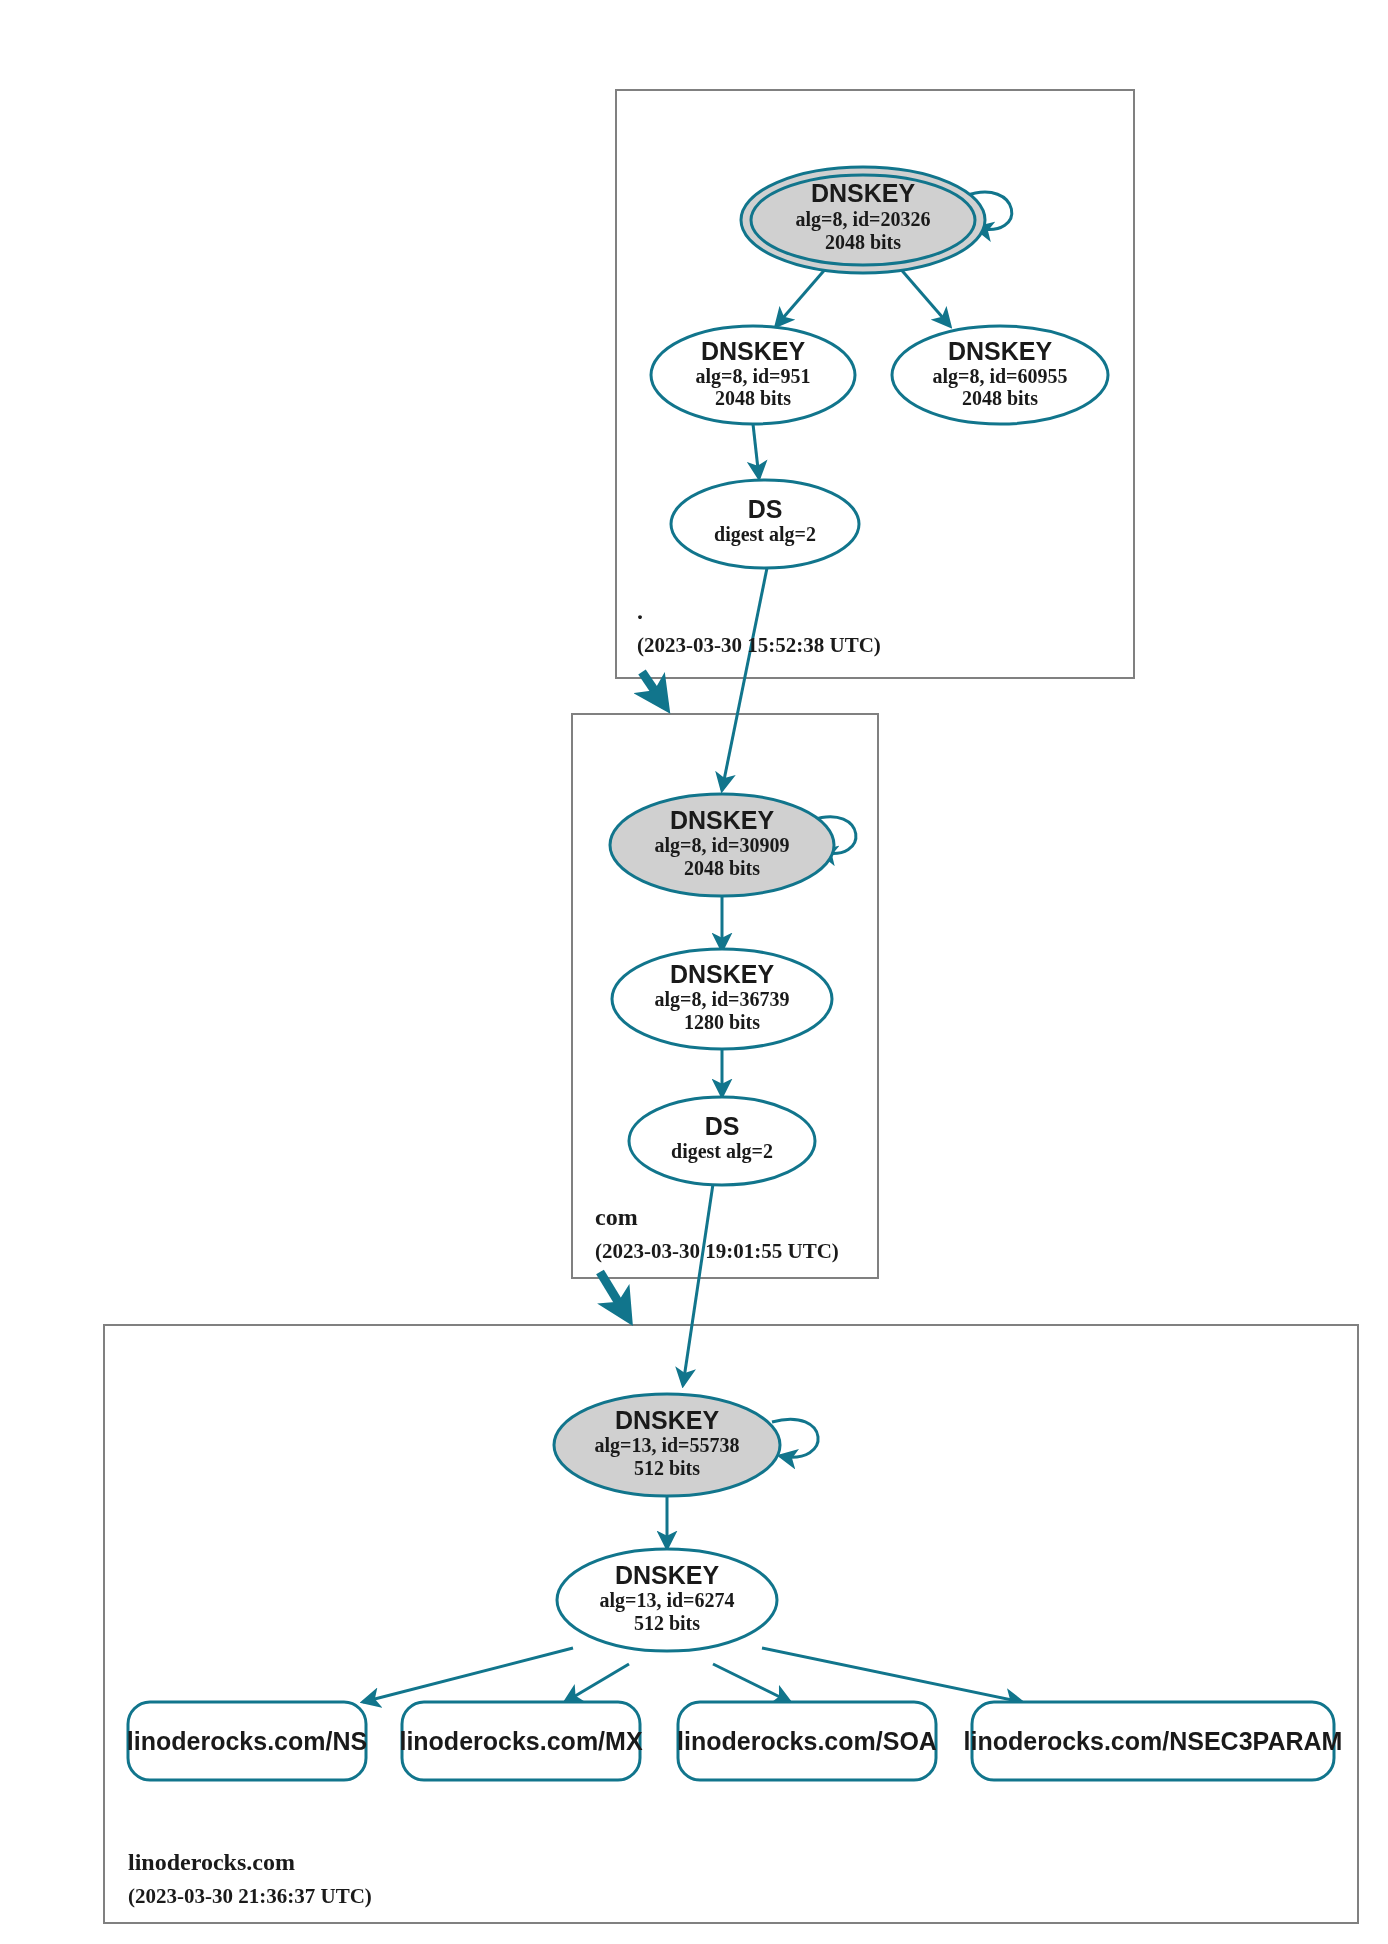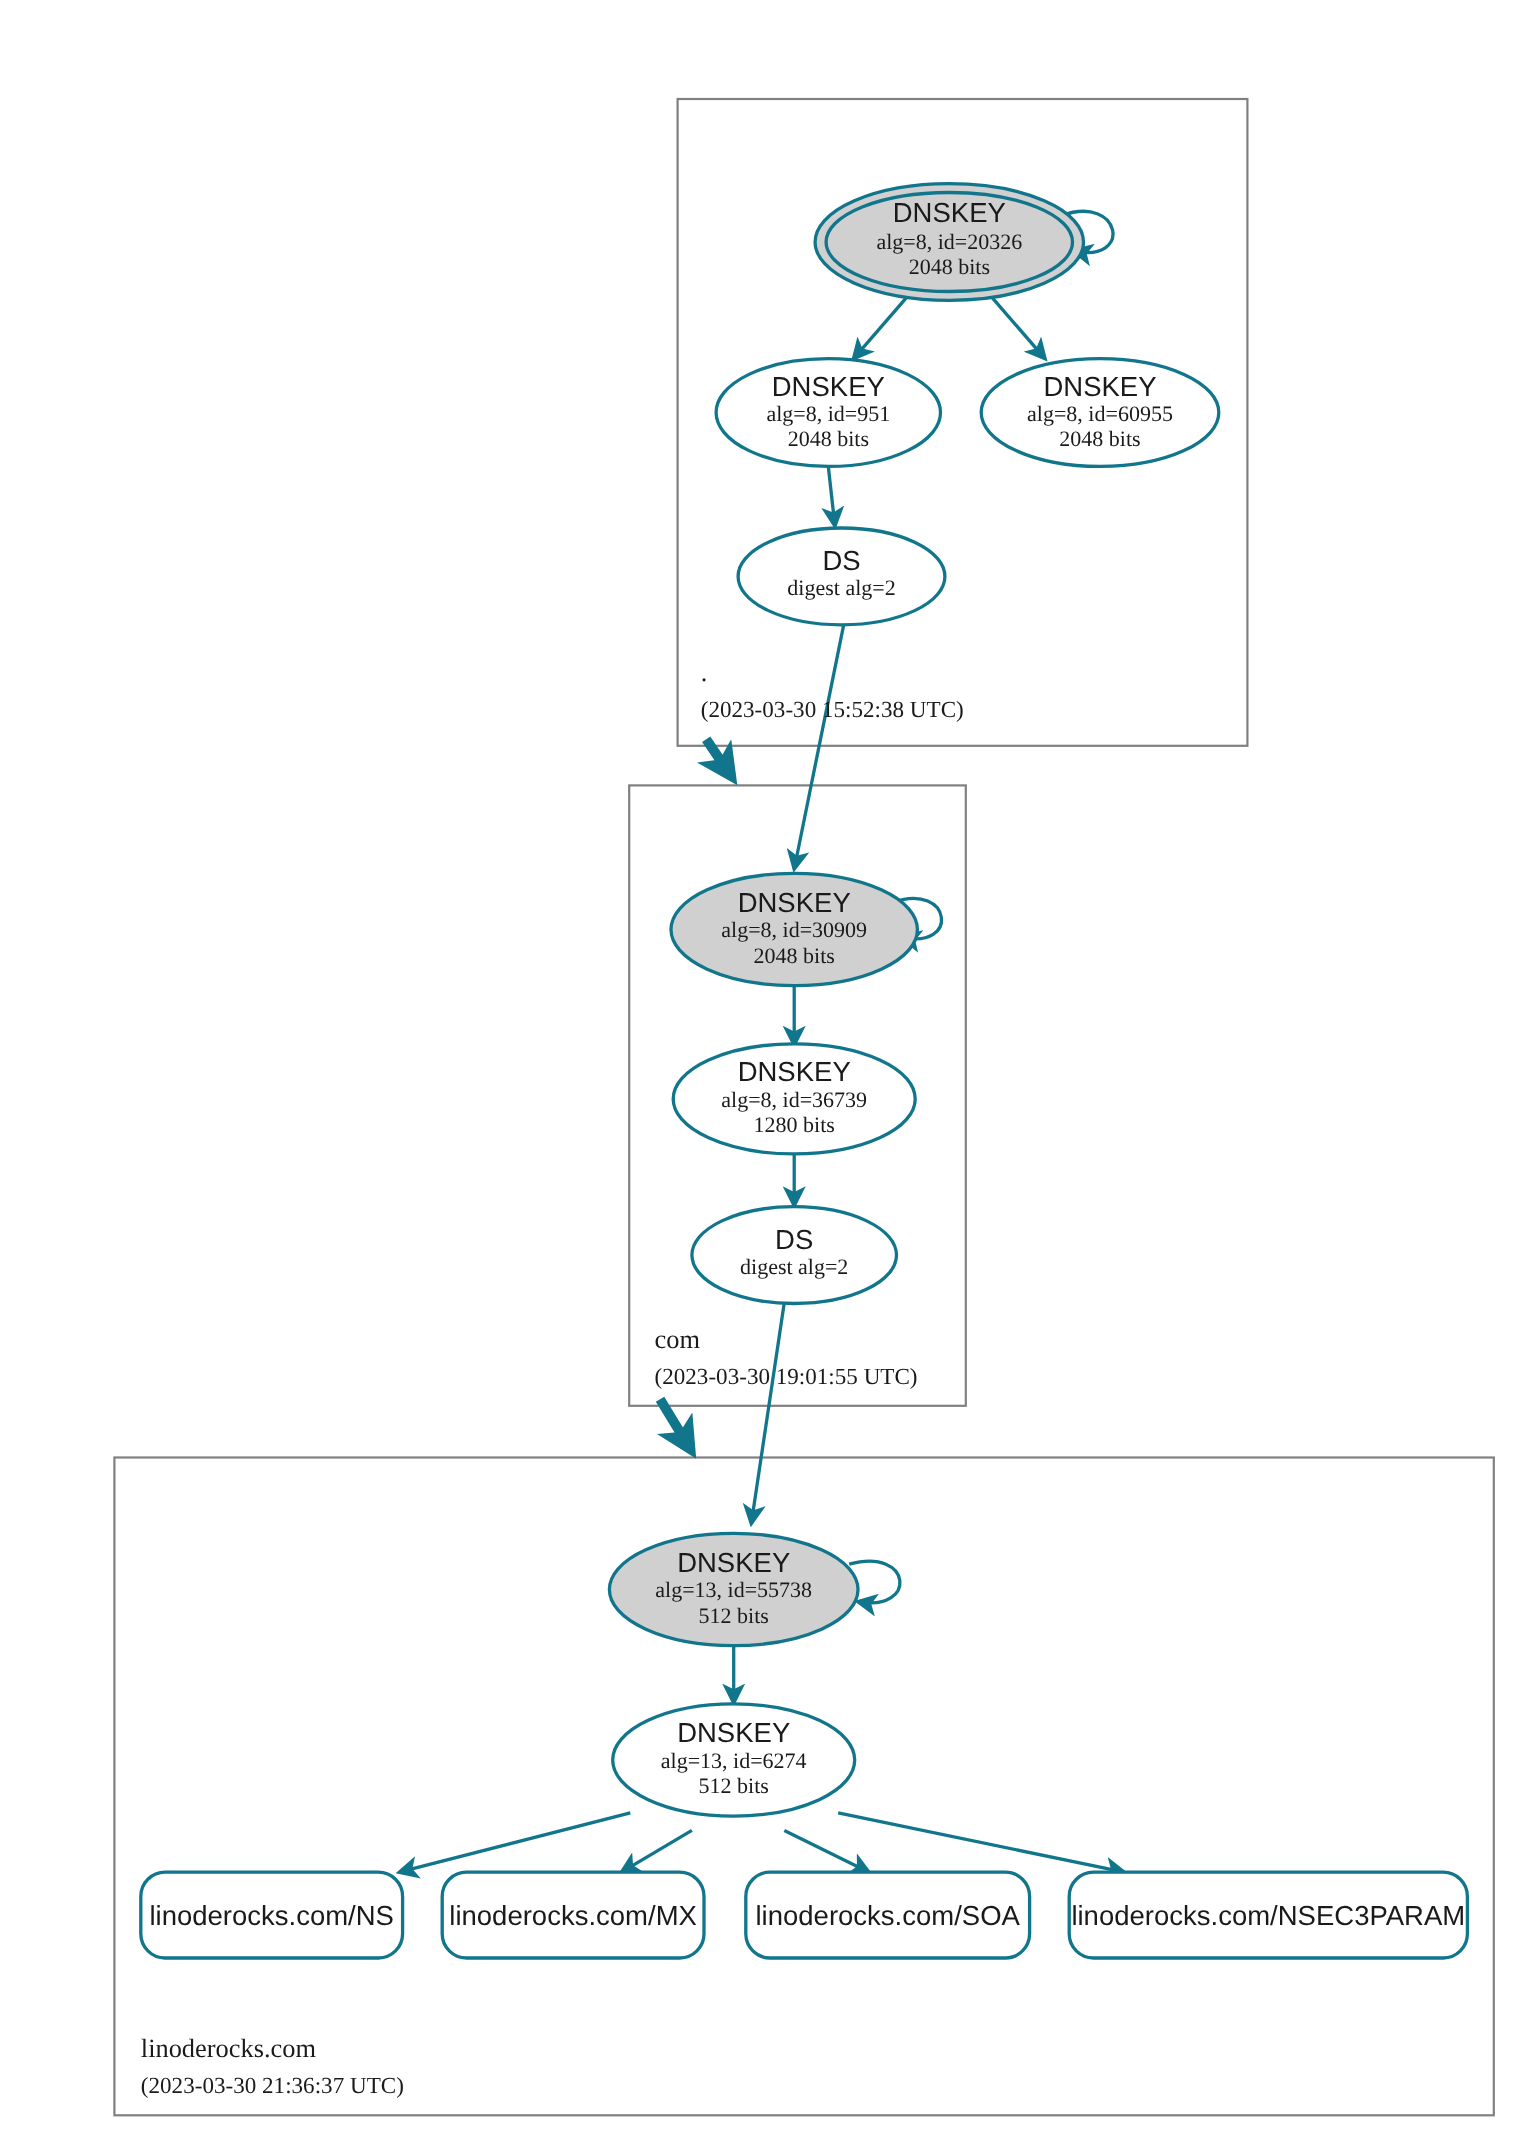--- a/index.html
+++ b/index.html
@@ -11,20 +11,21 @@
   body {
     font-family: "Liberation Sans", sans-serif;
     width: 1388px;
     height: 1944px;
     overflow: hidden;
   }
   #graph-root {
     position: relative;
     width: 1388px;
     height: 1527px;
+    font-weight: bold;
   }
   svg.layer {
     position: absolute;
     top: 0;
     left: 0;
     width: 1388px;
     height: 1944px;
   }
   .zone-box {
     fill: #ffffff;

